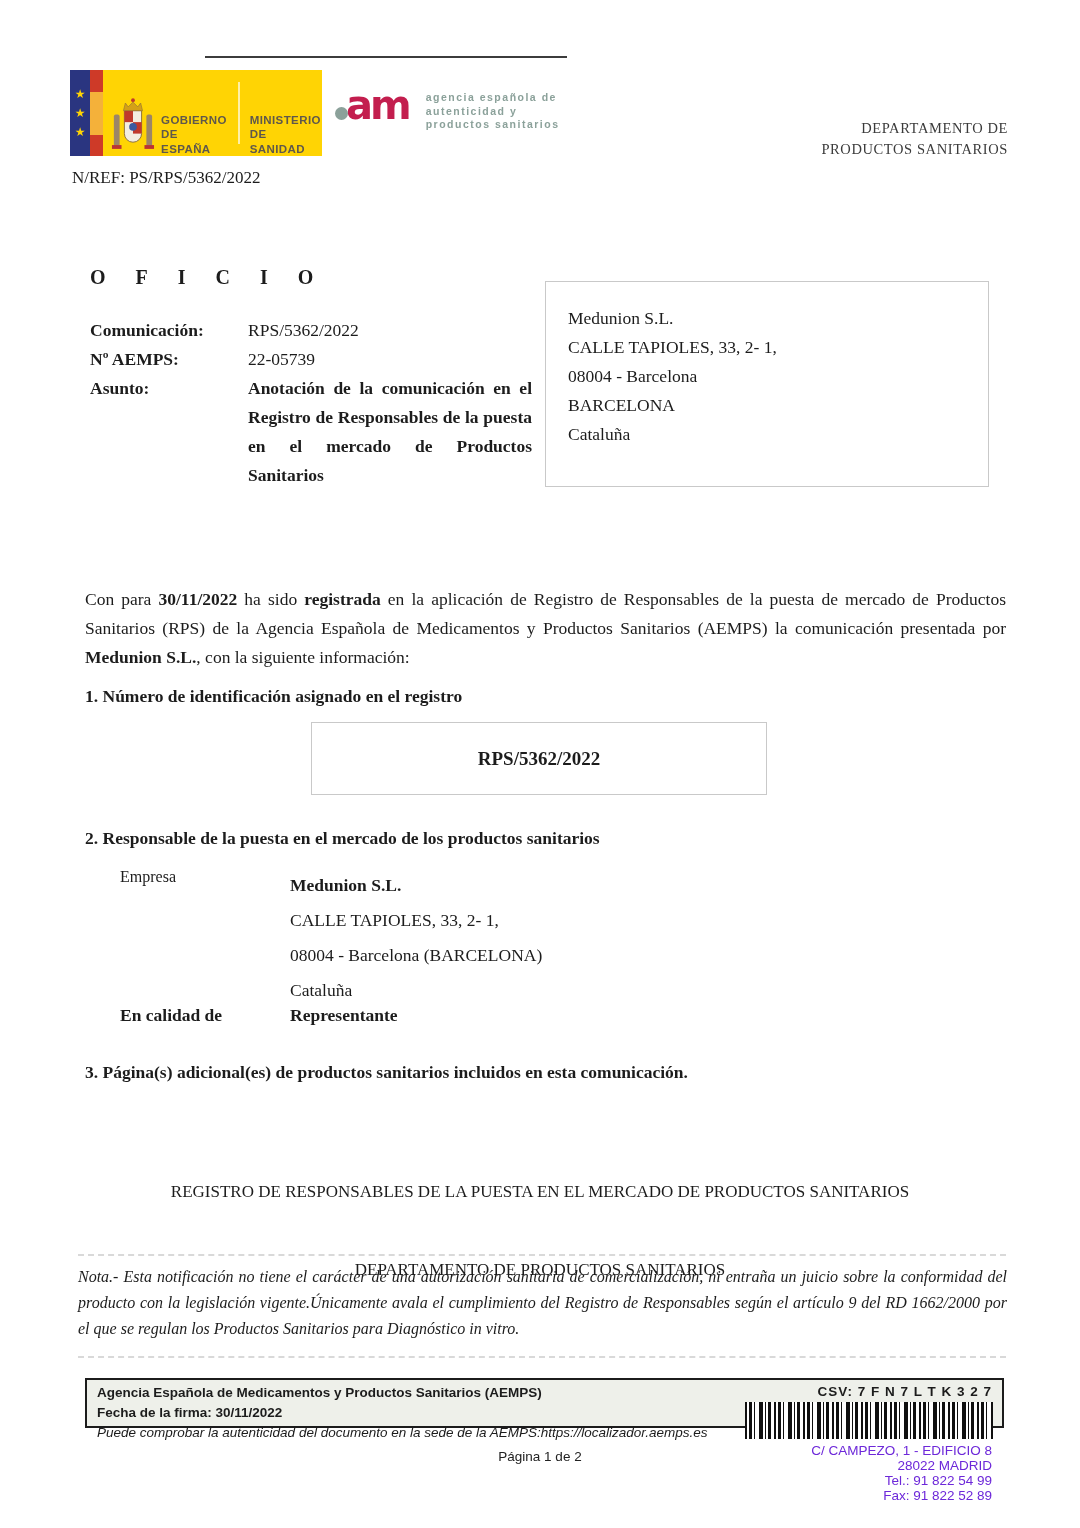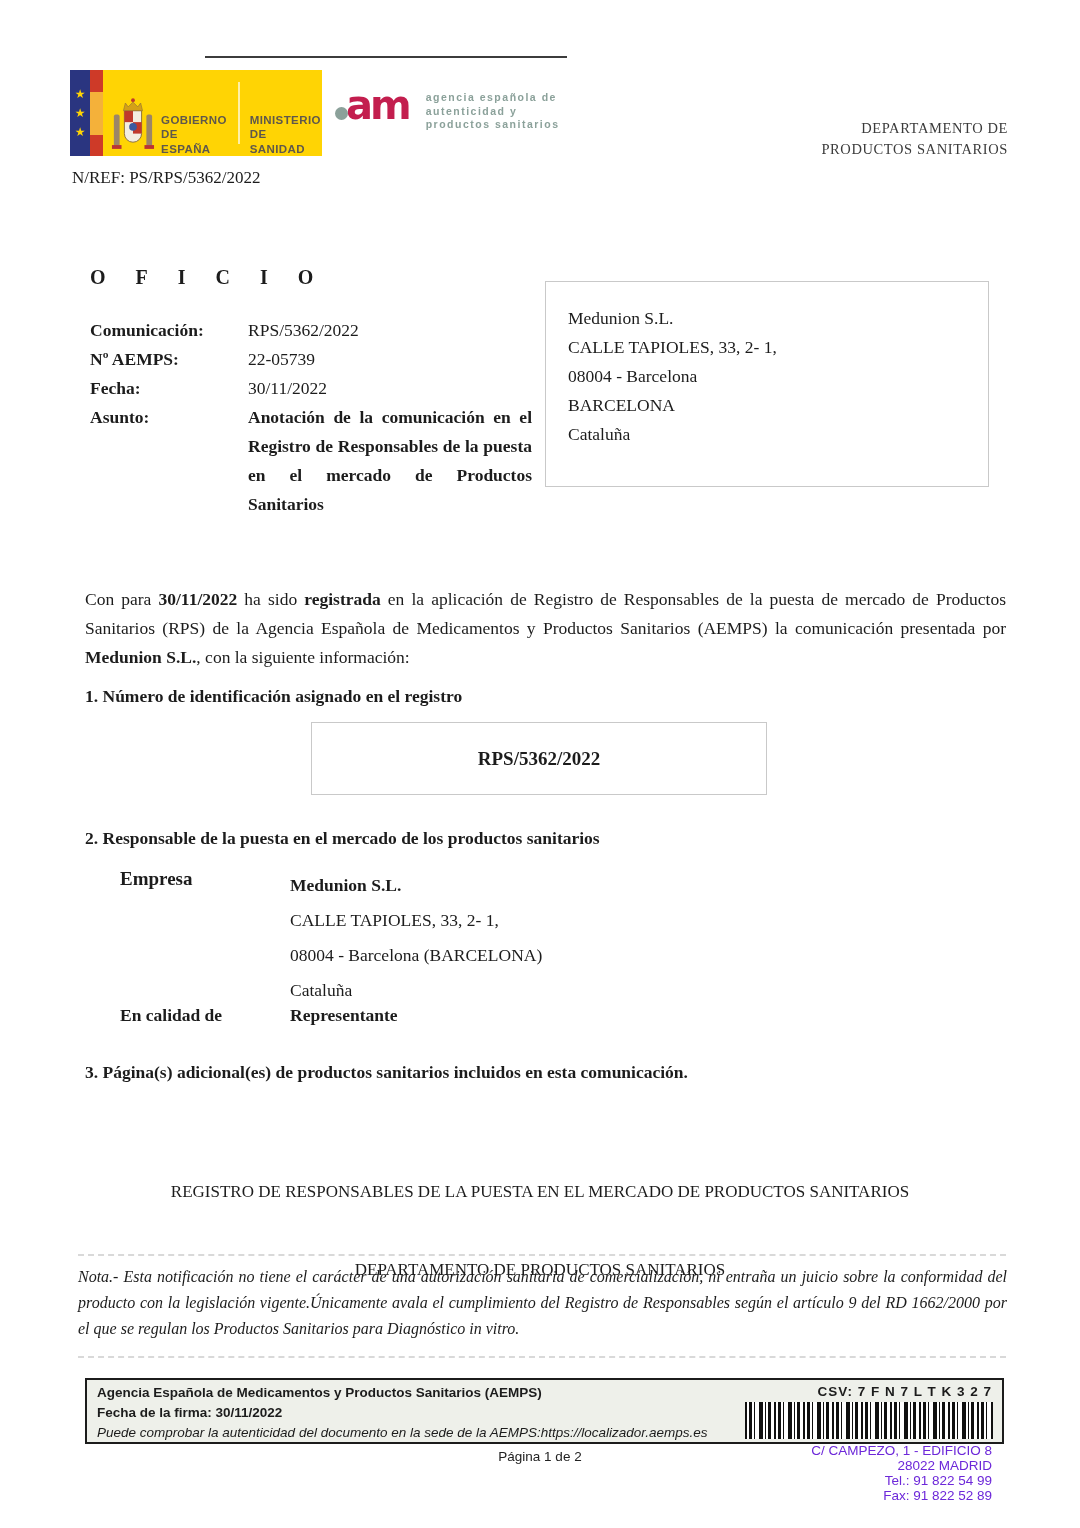--- a/index.html
+++ b/index.html
@@ -55,39 +55,39 @@
   .recipient-box div { font-size:17.5px; line-height:29px; }
 
   .intro { left:85px; top:585px; width:921px; font-size:17.5px; line-height:29px; text-align:justify; margin:0; }
 
   .s1-heading { left:85px; top:686px; font-size:17.5px; font-weight:bold; }
   .rps-box { left:311px; top:722px; width:456px; height:73px; border:1px solid #c9c9c9;
     box-sizing:border-box; display:flex; align-items:center; justify-content:center; }
   .rps-value { font-size:19px; font-weight:bold; }
 
   .s2-heading { left:85px; top:828px; font-size:17.5px; font-weight:bold; }
-  .empresa-label { left:120px; top:868px; font-size:19px; font-weight:bold; }
+  .empresa-label { left:120px; top:868px; font-size:16px; font-weight:normal; }
   .empresa-value { left:290px; top:868px; font-size:17.5px; line-height:35px; }
   .empresa-value .company { font-weight:bold; }
   .role-label { left:120px; top:1005px; font-size:17.5px; font-weight:bold; }
   .role-value { left:290px; top:1005px; font-size:17.5px; font-weight:bold; }
 
   .s3-heading { left:85px; top:1062px; font-size:17.5px; font-weight:bold; }
 
   .registry-1 { left:0; top:1182px; width:1080px; text-align:center; font-size:17px; }
   .registry-2 { left:0; top:1214px; width:1080px; text-align:center; font-size:17px;margin-top:46px; }
 
   .dash-top { left:78px; top:1254px; width:928px; border-top:2px dashed #d9d9d9; }
   .dash-bottom { left:78px; top:1356px; width:928px; border-top:2px dashed #d9d9d9; }
 
   .nota { left:78px; top:1264px; width:929px; font-size:16px; font-style:italic;
     line-height:26px; text-align:justify; margin:0; }
 
   
-  .sig-box { left:85px; top:1378px; width:919px; height:66px; background:var(--box-bg);
+  .sig-box { left:85px; top:1378px; width:919px; height:50px; background:var(--box-bg);
     border:2px solid #1c1c1c; box-sizing:border-box;
     font-family:"Liberation Sans", sans-serif; }
   .sig-org  { position:absolute; left:10px; top:5px;  font-size:13.5px; font-weight:bold; }
   .sig-date { position:absolute; left:10px; top:25px; font-size:13.5px; font-weight:bold; }
   .sig-verify { position:absolute; left:10px; top:45px; font-size:13.5px; font-style:italic; }
   .sig-csv { position:absolute; right:10px; top:4px; font-size:13.5px; font-weight:bold; letter-spacing:1px; }
   .barcode { position:absolute; right:9px; top:22px; width:248px; height:37px;
     background-image:repeating-linear-gradient(90deg,
       #101010 0 2px, #fff 2px 4px,
       #101010 4px 7px, #fff 7px 9px,
@@ -168,24 +168,20 @@
   <div class="abs meta">
     <div class="meta-row">
       <div class="meta-label">Comunicación:</div>
       <div class="meta-value">RPS/5362/2022</div>
     </div>
     <div class="meta-row">
       <div class="meta-label">Nº AEMPS:</div>
       <div class="meta-value">22-05739</div>
     </div>
     <div class="meta-row">
-      <div class="meta-label">Fecha:</div>
-      <div class="meta-value">30/11/2022</div>
-    </div>
-    <div class="meta-row">
       <div class="meta-label">Asunto:</div>
       <div class="meta-value asunto-value">Anotación de la comunicación en el Registro de Responsables de la puesta en el mercado de Productos Sanitarios</div>
     </div>
   </div>
 
   <div class="abs recipient-box">
     <div>Medunion S.L.</div>
     <div>CALLE TAPIOLES, 33, 2- 1,</div>
     <div>08004 - Barcelona</div>
     <div>BARCELONA</div>

